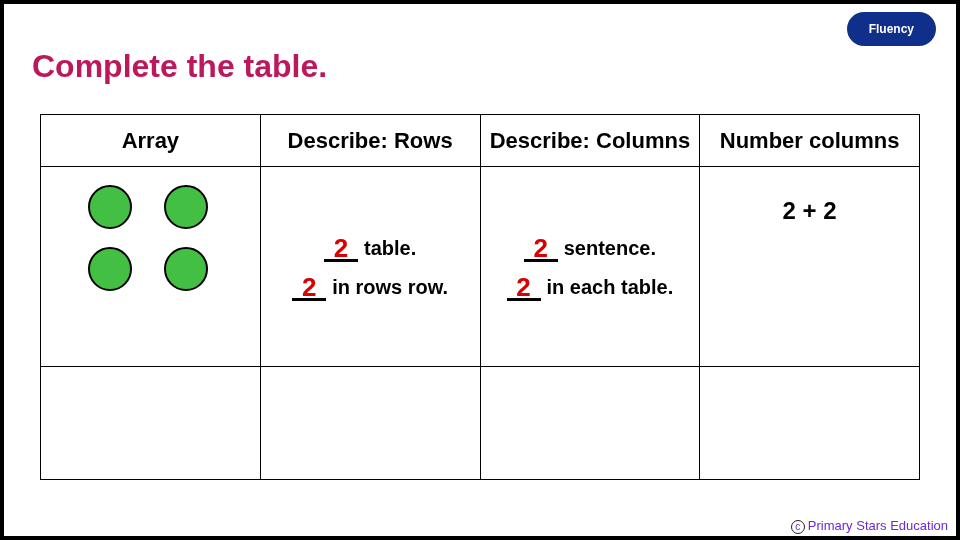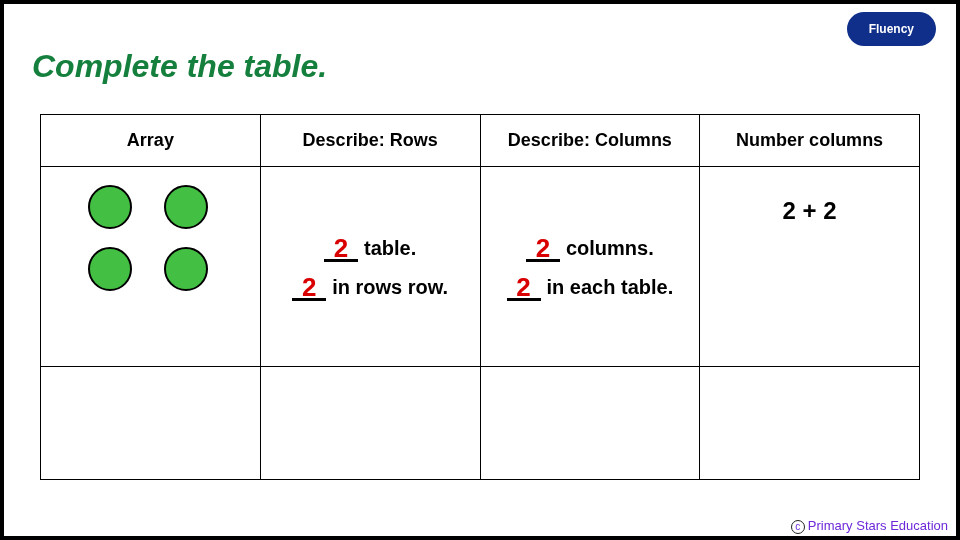--- a/index.html
+++ b/index.html
@@ -1,25 +1,25 @@
 <!DOCTYPE html>
 <html><head>
 <meta charset="utf-8">
 <style>
   *{box-sizing:border-box;margin:0;padding:0;}
   html,body{width:960px;height:540px;font-family:"Comic Sans MS","Comic Sans",cursive,sans-serif;background:#fff;color:#000;}
   .stage{position:relative;width:960px;height:540px;border:4px solid #000;}
   .badge{position:absolute;top:8px;right:20px;background:#0f2f8a;color:#fff;font-weight:bold;padding:10px 22px;border-radius:40px;font-size:12px;}
   .title{position:absolute;top:44px;left:28px;font-size:32px;font-weight:bold;}
   .title::after{content:"";position:absolute;left:0;bottom:-4px;width:100%;height:3px;background:#fff;}
-  .title .outline{color:#15803d;font-style:italic;}
+  .title .outline{color:#be185d;}
   .tablewrap{position:absolute;left:36px;right:36px;top:110px;bottom:56px;}
   table{width:100%;height:100%;border-collapse:collapse;table-layout:fixed;}
   th,td{border:1.5px solid #000;text-align:center;vertical-align:middle;font-weight:bold;}
-  th{height:52px;font-size:18px;}
+  th{height:52px;font-size:22px;}
   td{font-size:20px;}
   .row1 td{height:200px;}
   .row2 td{height:100%;}
   .array-cell{vertical-align:top;padding-top:18px;}
   .array{display:inline-grid;grid-template-columns:repeat(2,48px);grid-template-rows:repeat(2,48px);gap:14px 28px;}
   .dot{width:44px;height:44px;border-radius:50%;background:#43c043;border:2px solid #000;}
   .dline{display:flex;align-items:baseline;justify-content:center;gap:6px;margin:10px 0;}
   .blank{display:inline-block;width:34px;border-bottom:3px solid #000;line-height:1;text-align:center;position:relative;}
   .ans{color:#d90000;font-size:26px;font-weight:bold;position:relative;top:2px;}
   .ns{font-size:24px;}
@@ -69,21 +69,21 @@
                 <span class="ans">2</span>
               </span>
               <span>in rows row.</span>
             </div>
           </td>
           <td>
             <div class="dline">
               <span class="blank">
                 <span class="ans">2</span>
               </span>
-              <span>columns.</span>
+              <span>sentence.</span>
             </div>
             <div class="dline">
               <span class="blank">
                 <span class="ans">2</span>
               </span>
               <span>in each table.</span>
             </div>
           </td>
           <td style="vertical-align:top;padding-top:30px;text-align:center;">
             <div class="ns">2 + 2</div>

